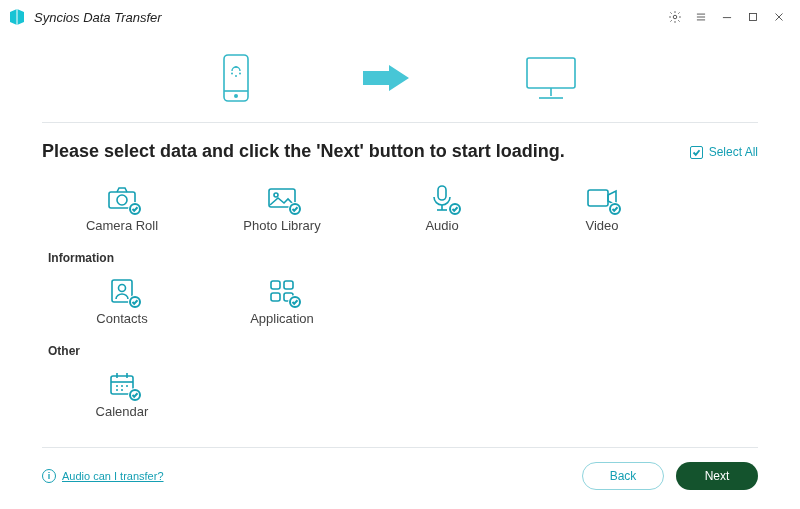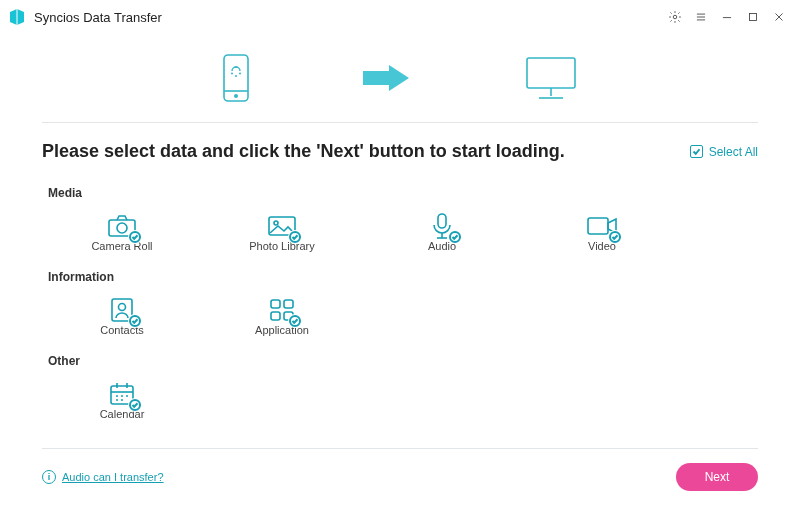--- a/index.html
+++ b/index.html
@@ -1,62 +1,62 @@
 <!DOCTYPE html>
 <html><head>
 <meta charset="utf-8">
 <style>
   * { box-sizing: border-box; margin: 0; padding: 0; }
   body { font-family: "Segoe UI", Arial, sans-serif; background: #fff; width: 800px; height: 509px; overflow: hidden; }
 
   
-  .titlebar { height: 34px; display: flex; align-items: center; padding: 0 8px; }
+  .titlebar { height: 34px; display: flex; align-items: center; padding: 0 8px; font-style: italic; }
   .titlebar .app-logo { width: 18px; height: 18px; display:flex; align-items:center; justify-content:center; }
   .titlebar .app-title { font-size: 13px; color:#222; margin-left: 8px; }
   .titlebar .spacer { flex: 1; }
   .winbtn { width: 26px; height:26px; display:flex; align-items:center; justify-content:center; color:#444; font-size:12px; cursor:pointer; }
   .winbtn svg { width:14px; height:14px; stroke:#444; fill:none; stroke-width:1.5; }
 
   
   .diagram { height: 88px; display:flex; align-items:center; justify-content:center; gap: 110px; }
   .diagram .device, .diagram .arrow { display:flex; align-items:center; justify-content:center; }
   .diagram svg { stroke:#34b7c7; fill:none; }
 
   
   .hr { height:1px; background:#e2e6e9; margin: 0 42px; }
 
   
   .header-row { display:flex; align-items:center; padding: 18px 42px 10px 42px; }
   .header-row .instruction { font-size: 18px; font-weight:600; color:#222; }
   .header-row .spacer { flex:1; }
-  .select-all { display:flex; align-items:flex-start; gap:6px; color:#159fb3; font-size:12px; cursor:pointer; }
+  .select-all { display:flex; align-items:flex-end; gap:6px; color:#159fb3; font-size:12px; cursor:pointer; }
   .select-all .cb { width:13px; height:13px; border:1.5px solid #159fb3; border-radius:2px; display:flex; align-items:center; justify-content:center; }
   .select-all .cb svg { width:9px; height:9px; stroke:#159fb3; stroke-width:2.5; fill:none; }
 
   
   .sections { padding: 6px 42px 0 42px; }
   .section-title { font-size:12px; font-weight:600; color:#333; margin: 8px 0 6px 6px; }
   .item-row { display:flex; gap:0; }
   .item { width: 160px; display:flex; flex-direction:column; align-items:center; padding: 6px 0 10px 0; cursor:pointer; position:relative; }
   .item .icon-box { width:32px; height:28px; position:relative; display:flex; align-items:center; justify-content:center; }
   .item .icon-box svg { stroke:#159fb3; fill:none; stroke-width:1.6; }
   .item .check { position:absolute; right:-4px; bottom:-4px; width:14px; height:14px; border-radius:50%; background:#fff; display:flex; align-items:center; justify-content:center; }
   .item .check svg { width:12px; height:12px; stroke:#159fb3; stroke-width:2; fill:none; }
-  .item .label { font-size:11px; color:#444; text-align:center; }
+  .item .label { font-size:13px; color:#444; margin-top:6px; text-align:center; }
 
   
   .footer-hr { height:1px; background:#e2e6e9; margin: 18px 42px 0 42px; }
   .footer { display:flex; align-items:center; padding: 14px 42px 0 42px; }
   .help { display:flex; align-items:center; gap:6px; color:#159fb3; font-size:11px; cursor:pointer; }
   .help .i-icon { width:14px; height:14px; border:1.4px solid #159fb3; border-radius:50%; display:flex; align-items:center; justify-content:center; font-size:9px; font-weight:bold; }
   .help .link-text { text-decoration: underline; }
   .footer .spacer { flex:1; }
   .btn { width:82px; height:28px; border-radius:14px; font-size:12px; display:flex; align-items:center; justify-content:center; cursor:pointer; }
   .btn-back { border:1.4px solid #8fd4dd; color:#159fb3; background:#fff; margin-right:12px; }
-  .btn-next { background:#ec4899; color:#fff; }
+  .btn-next { background:#14532d; color:#fff; }
 </style>
 </head>
 <body>
 
 <div class="titlebar">
   <div class="app-logo">
     <svg viewBox="0 0 18 18">
         <path d="M2 4 L9 1 L9 17 L2 14 Z M9 1 L16 4 L16 14 L9 17" fill="#17c3d4" stroke="none"></path>
         <path d="M9 1 L9 17" stroke="#fff" stroke-width="1"></path>
       </svg>
@@ -133,21 +133,20 @@
       <svg viewBox="0 0 12 12">
           <polyline points="2,6 5,9 10,3"></polyline>
         </svg>
     </div>
     <span>Select All</span>
   </div>
 </div>
 
 <div class="sections">
 
-  <div class="section-title">Media</div>
   <div class="item-row">
 
     <div class="item">
       <div class="icon-box">
         <svg width="30" height="24" viewBox="0 0 30 24">
             <rect x="2" y="6" width="26" height="16" rx="2"></rect>
             <path d="M10 6l2-4h6l2 4"></path>
             <circle cx="15" cy="14" r="5"></circle>
           </svg>
         <div class="check">
@@ -282,14 +281,15 @@
 </div>
 
 <div class="footer-hr"></div>
 
 <div class="footer">
   <div class="help">
     <div class="i-icon">i</div>
     <span class="link-text">Audio can I transfer?</span>
   </div>
   <div class="spacer"></div>
+  <div class="btn btn-back">Back</div>
   <div class="btn btn-next">Next</div>
 </div>
 
 </body></html>

